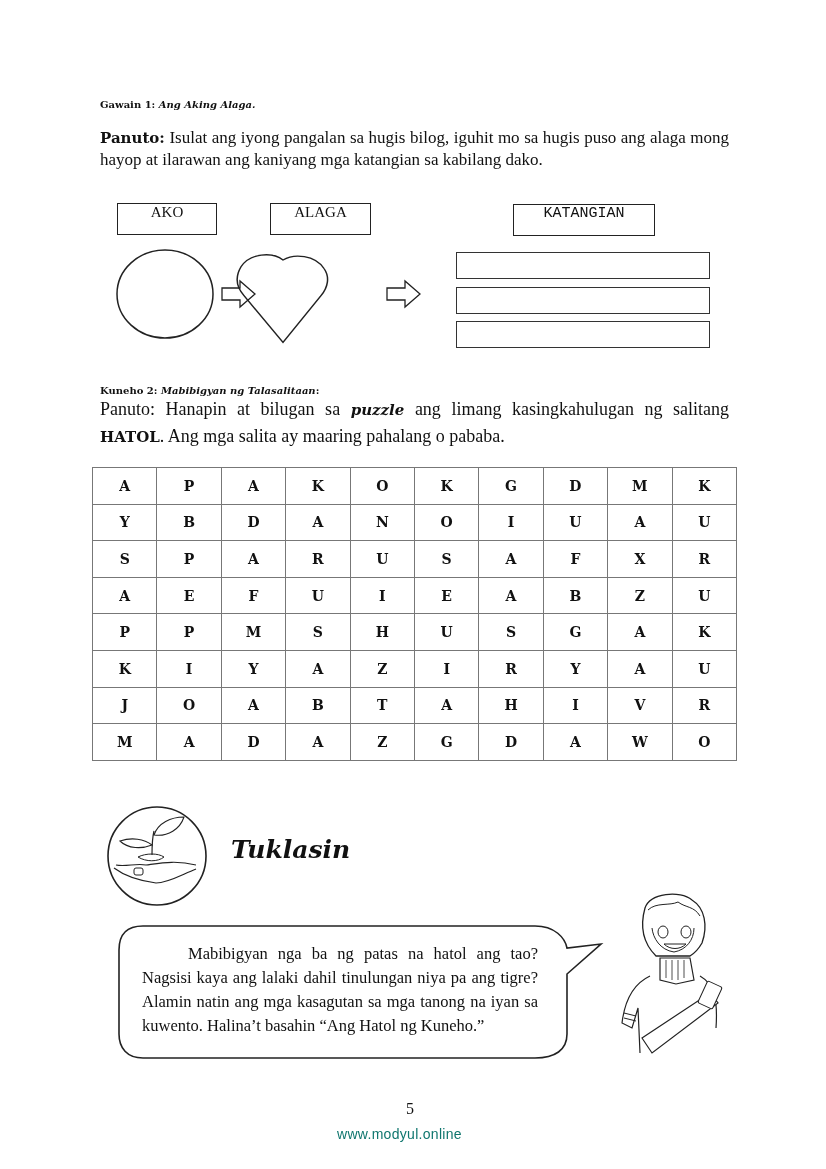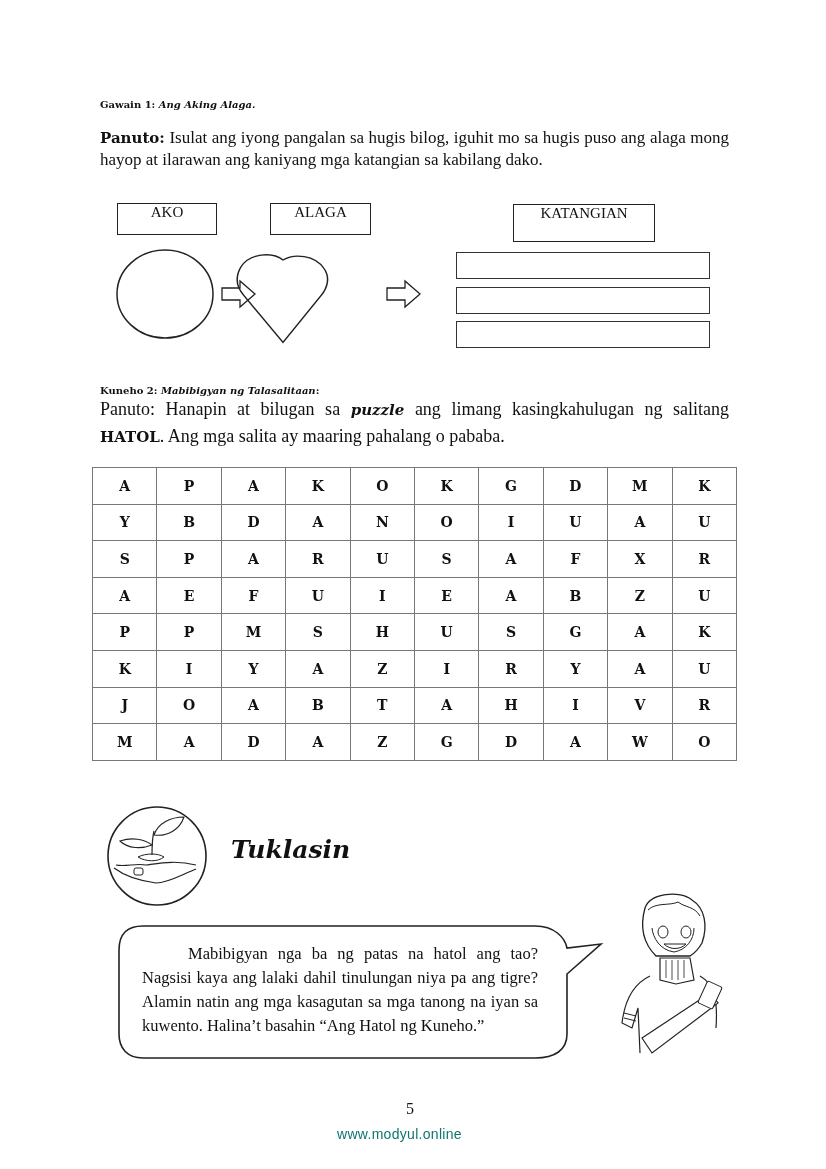--- a/index.html
+++ b/index.html
@@ -31,21 +31,21 @@
 <div class="abs para" style="left:100px; top:127px; width:629px;">
   <b>Panuto:</b><span> Isulat ang iyong pangalan sa hugis bilog, iguhit mo sa hugis puso ang alaga mong hayop at ilarawan ang kaniyang mga katangian sa kabilang dako.</span>
 </div>
 
 <div class="abs label-box" style="left:117px; top:187px; width:100px; height:32px;">
   <span>AKO</span>
 </div>
 <div class="abs label-box" style="left:270px; top:187px; width:101px; height:32px;">
   <span>ALAGA</span>
 </div>
-<div class="abs label-box" style="left:513px; top:188px; width:142px; height:38px;">
+<div class="abs label-box" style="left:513px; top:188px; width:142px; height:32px;font-family:Liberation Mono, monospace;">
   <span>KATANGIAN</span>
 </div>
 
 <svg class="abs" style="left:100px; top:240px;" width="640" height="125" viewBox="0 0 640 125">
   <ellipse cx="65" cy="54" rx="48" ry="44" fill="none" stroke="#222" stroke-width="1.5"></ellipse>
   <path d="M122 48 h18 v-7 l15 13 l-15 13 v-7 h-18 z" fill="none" stroke="#222" stroke-width="1.3"></path>
   <path d="M183 0 C172 -10 150 -8 141 8 C134 22 138 34 144 42 L183 97 L221 42 C228 32 230 20 224 10 C215 -6 194 -8 183 0 Z" transform="translate(0,20) scale(1,0.85)" fill="none" stroke="#222" stroke-width="1.5"></path>
   <path d="M287 48 h18 v-7 l15 13 l-15 13 v-7 h-18 z" fill="none" stroke="#222" stroke-width="1.3"></path>
 </svg>
 

